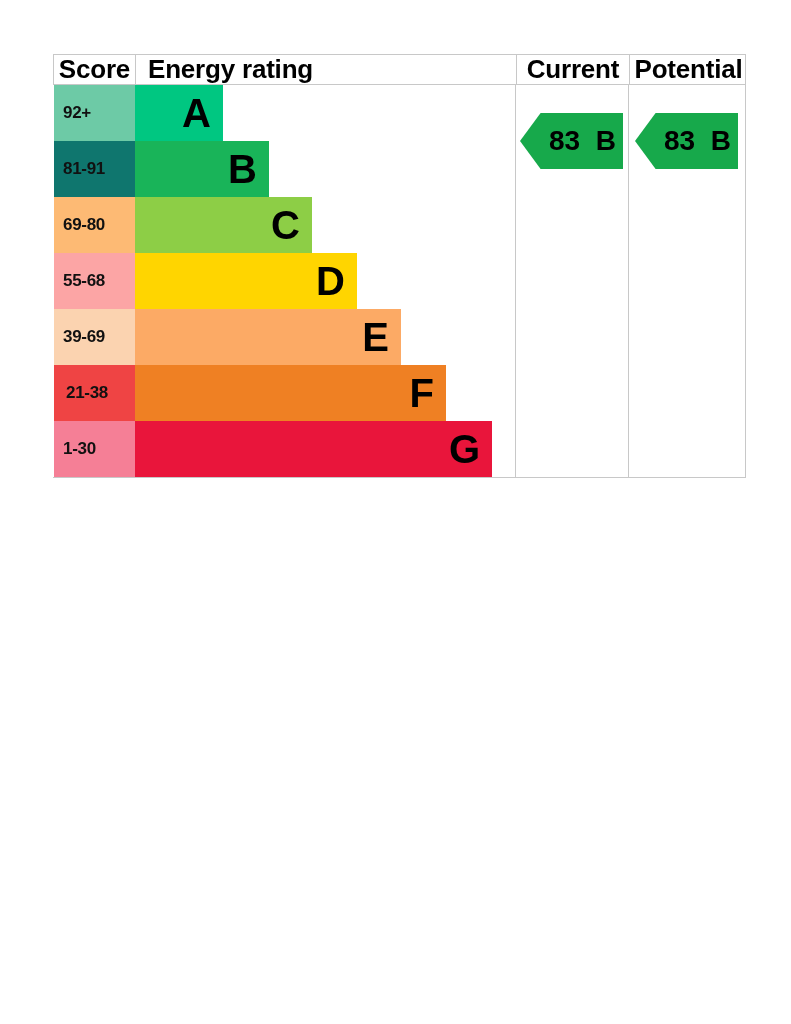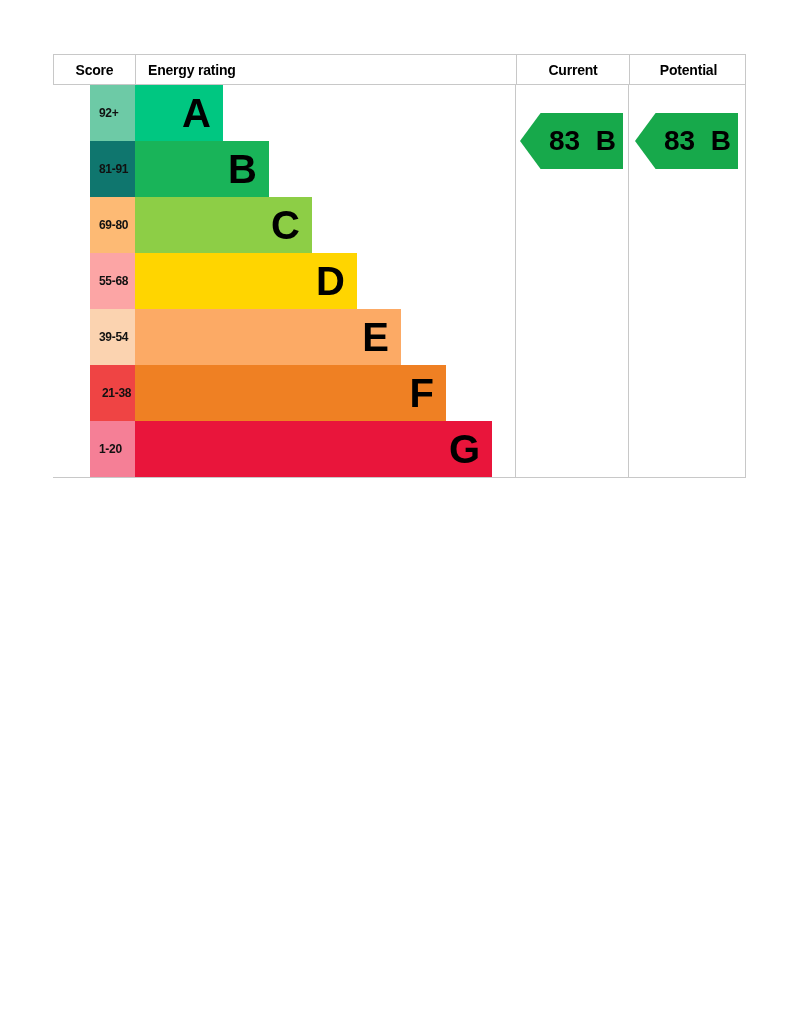--- a/index.html
+++ b/index.html
@@ -33,21 +33,21 @@
     box-sizing: border-box;
     background: #ffffff;
   }
   .hdr-cell {
     position: absolute;
     top: 0;
     height: 100%;
     display: flex;
     align-items: center;
     box-sizing: border-box;
-    font-size: 14px;
+    font-size: 26px;
     font-weight: bold;
     color: #000000;
     letter-spacing: -0.2px;
   }
   .hdr-score {
     left: 0;
     width: 82px;
     justify-content: center;
     border-right: 1px solid #c8c8c8;
   }
@@ -94,25 +94,24 @@
   .score-cell {
     position: absolute;
     left: 1px;
     top: 0;
     width: 81px;
     height: 100%;
     display: flex;
     align-items: center;
     padding-left: 9px;
     box-sizing: border-box;
-    font-size: 12px;
+    font-size: 17px;
     font-weight: bold;
     color: #111111;
     letter-spacing: -0.3px;
-    margin-left: 36px;
   }
 
   .band-bar {
     position: absolute;
     left: 82px;
     top: 0;
     height: 100%;
     display: flex;
     align-items: center;
     justify-content: flex-end;
@@ -216,35 +215,35 @@
       </div>
 
       <div class="band-row">
         <div class="score-cell" style="background: #fca5a5;">55-68</div>
         <div class="band-bar" style="background: rgb(255, 213, 0); width: 222px;">
           <span class="band-letter">D</span>
         </div>
       </div>
 
       <div class="band-row">
-        <div class="score-cell" style="background: rgb(251, 211, 176);">39-54</div>
+        <div class="score-cell" style="background: rgb(251, 211, 176);">39-69</div>
         <div class="band-bar" style="background: rgb(252, 170, 101); width: 266px;">
           <span class="band-letter">E</span>
         </div>
       </div>
 
       <div class="band-row">
         <div class="score-cell" style="background: #ef4444; padding-left: 12px;">21-38</div>
         <div class="band-bar" style="background: rgb(239, 128, 35); width: 311px;">
           <span class="band-letter">F</span>
         </div>
       </div>
 
       <div class="band-row">
-        <div class="score-cell" style="background: rgb(245, 127, 150);">1-20</div>
+        <div class="score-cell" style="background: rgb(245, 127, 150);">1-30</div>
         <div class="band-bar" style="background: rgb(233, 21, 59); width: 357px;">
           <span class="band-letter">G</span>
         </div>
       </div>
 
     </div>
 
     <div class="col-sep sep-current"></div>
     <div class="col-sep sep-potential"></div>
     <div class="col-sep sep-right"></div>

